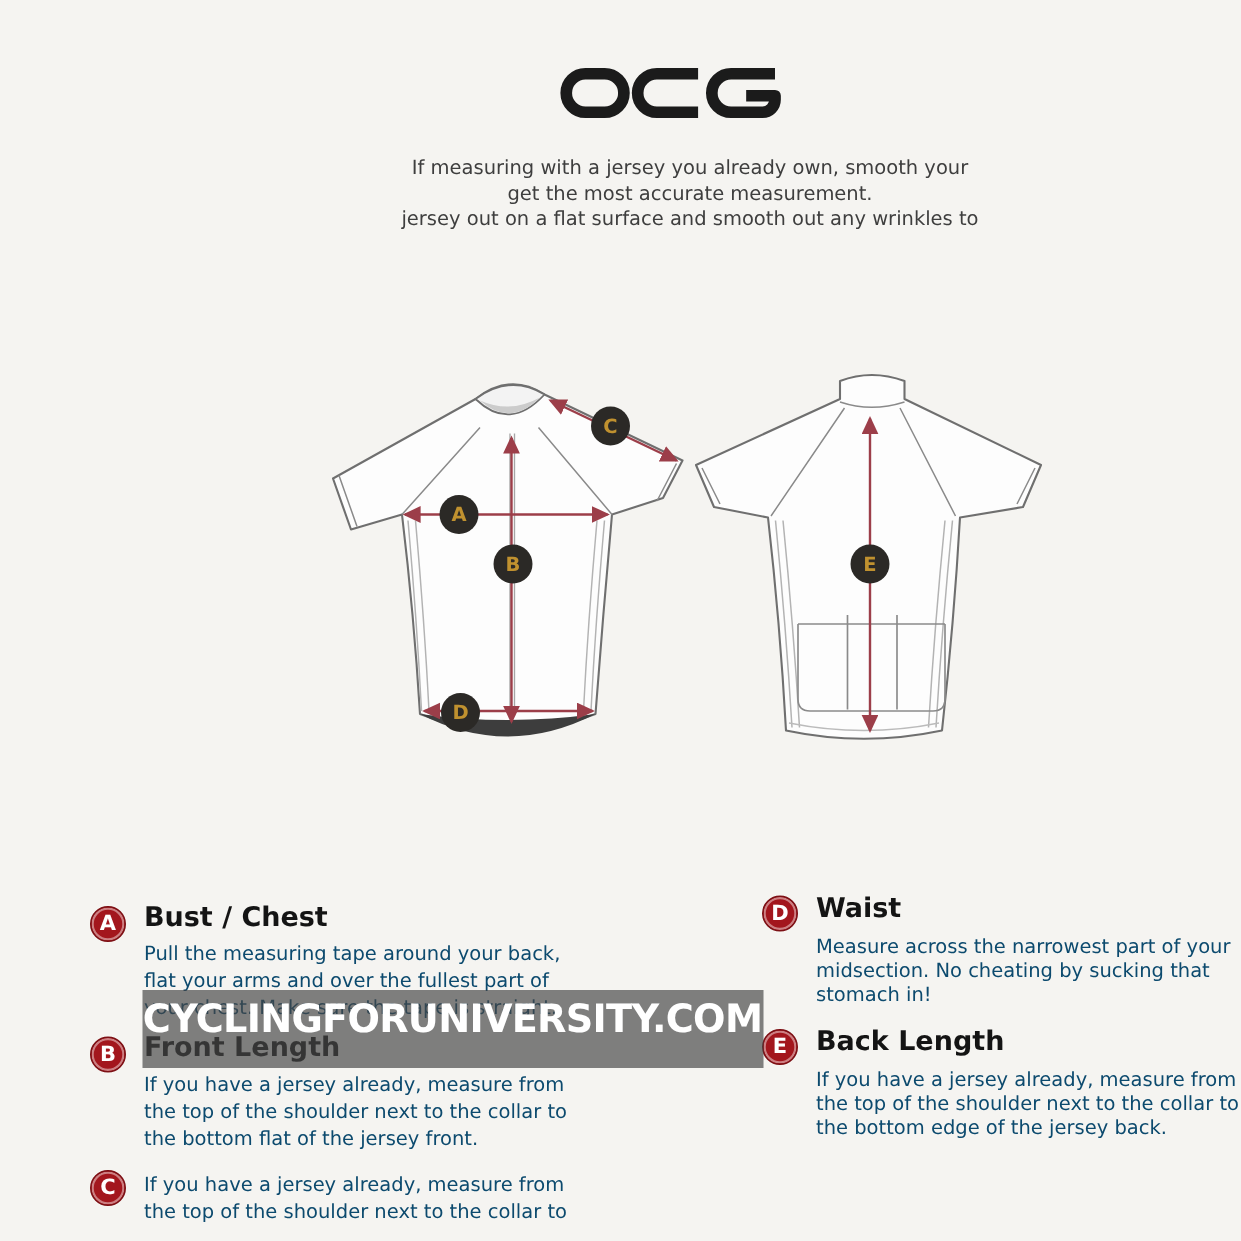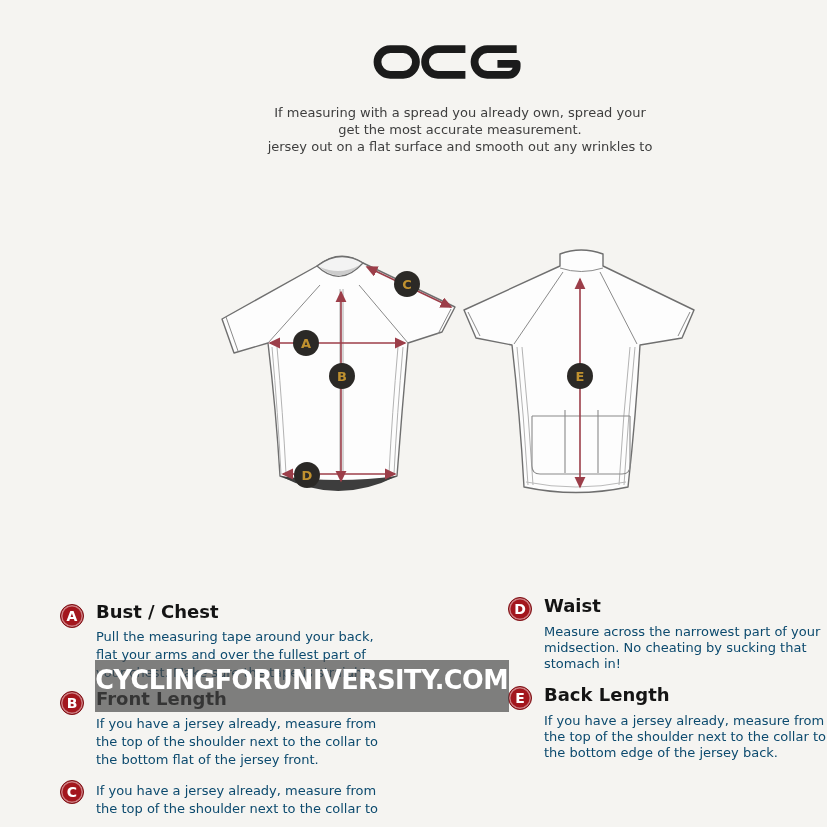--- a/index.html
+++ b/index.html
@@ -61,21 +61,21 @@
 <svg class="abs logo" viewBox="0 0 166 42">
   <title>OCG</title>
   <g fill="none" stroke="#1b1b1b" stroke-width="8.5" stroke-linejoin="round">
     <rect x="6" y="7" width="42" height="28" rx="14"></rect>
     <path d="M102,7 L72,7 A14,14 0 0 0 72,35 L102,35"></path>
     <path d="M158,7 L126,7 A14,14 0 0 0 126,35 L149,35 A9,9 0 0 0 158,26 L158,23 L137,23"></path>
   </g>
 </svg>
 
 <div class="abs intro">
-  <div>If measuring with a spread you already own, spread your</div>
+  <div>If measuring with a jersey you already own, smooth your</div>
   <div>get the most accurate measurement.</div>
   <div>jersey out on a flat surface and smooth out any wrinkles to</div>
 </div>
 
 <svg class="abs diagram" viewBox="0 0 560 270">
   <defs>
     <marker id="ah-end" orient="auto" markerWidth="9" markerHeight="8" refX="6.5" refY="3.5">
       <path d="M0,0 L7.5,3.5 L0,7 Z" fill="#9c3e49"></path>
     </marker>
     <marker id="ah-start" orient="auto-start-reverse" markerWidth="9" markerHeight="8" refX="6.5" refY="3.5">

